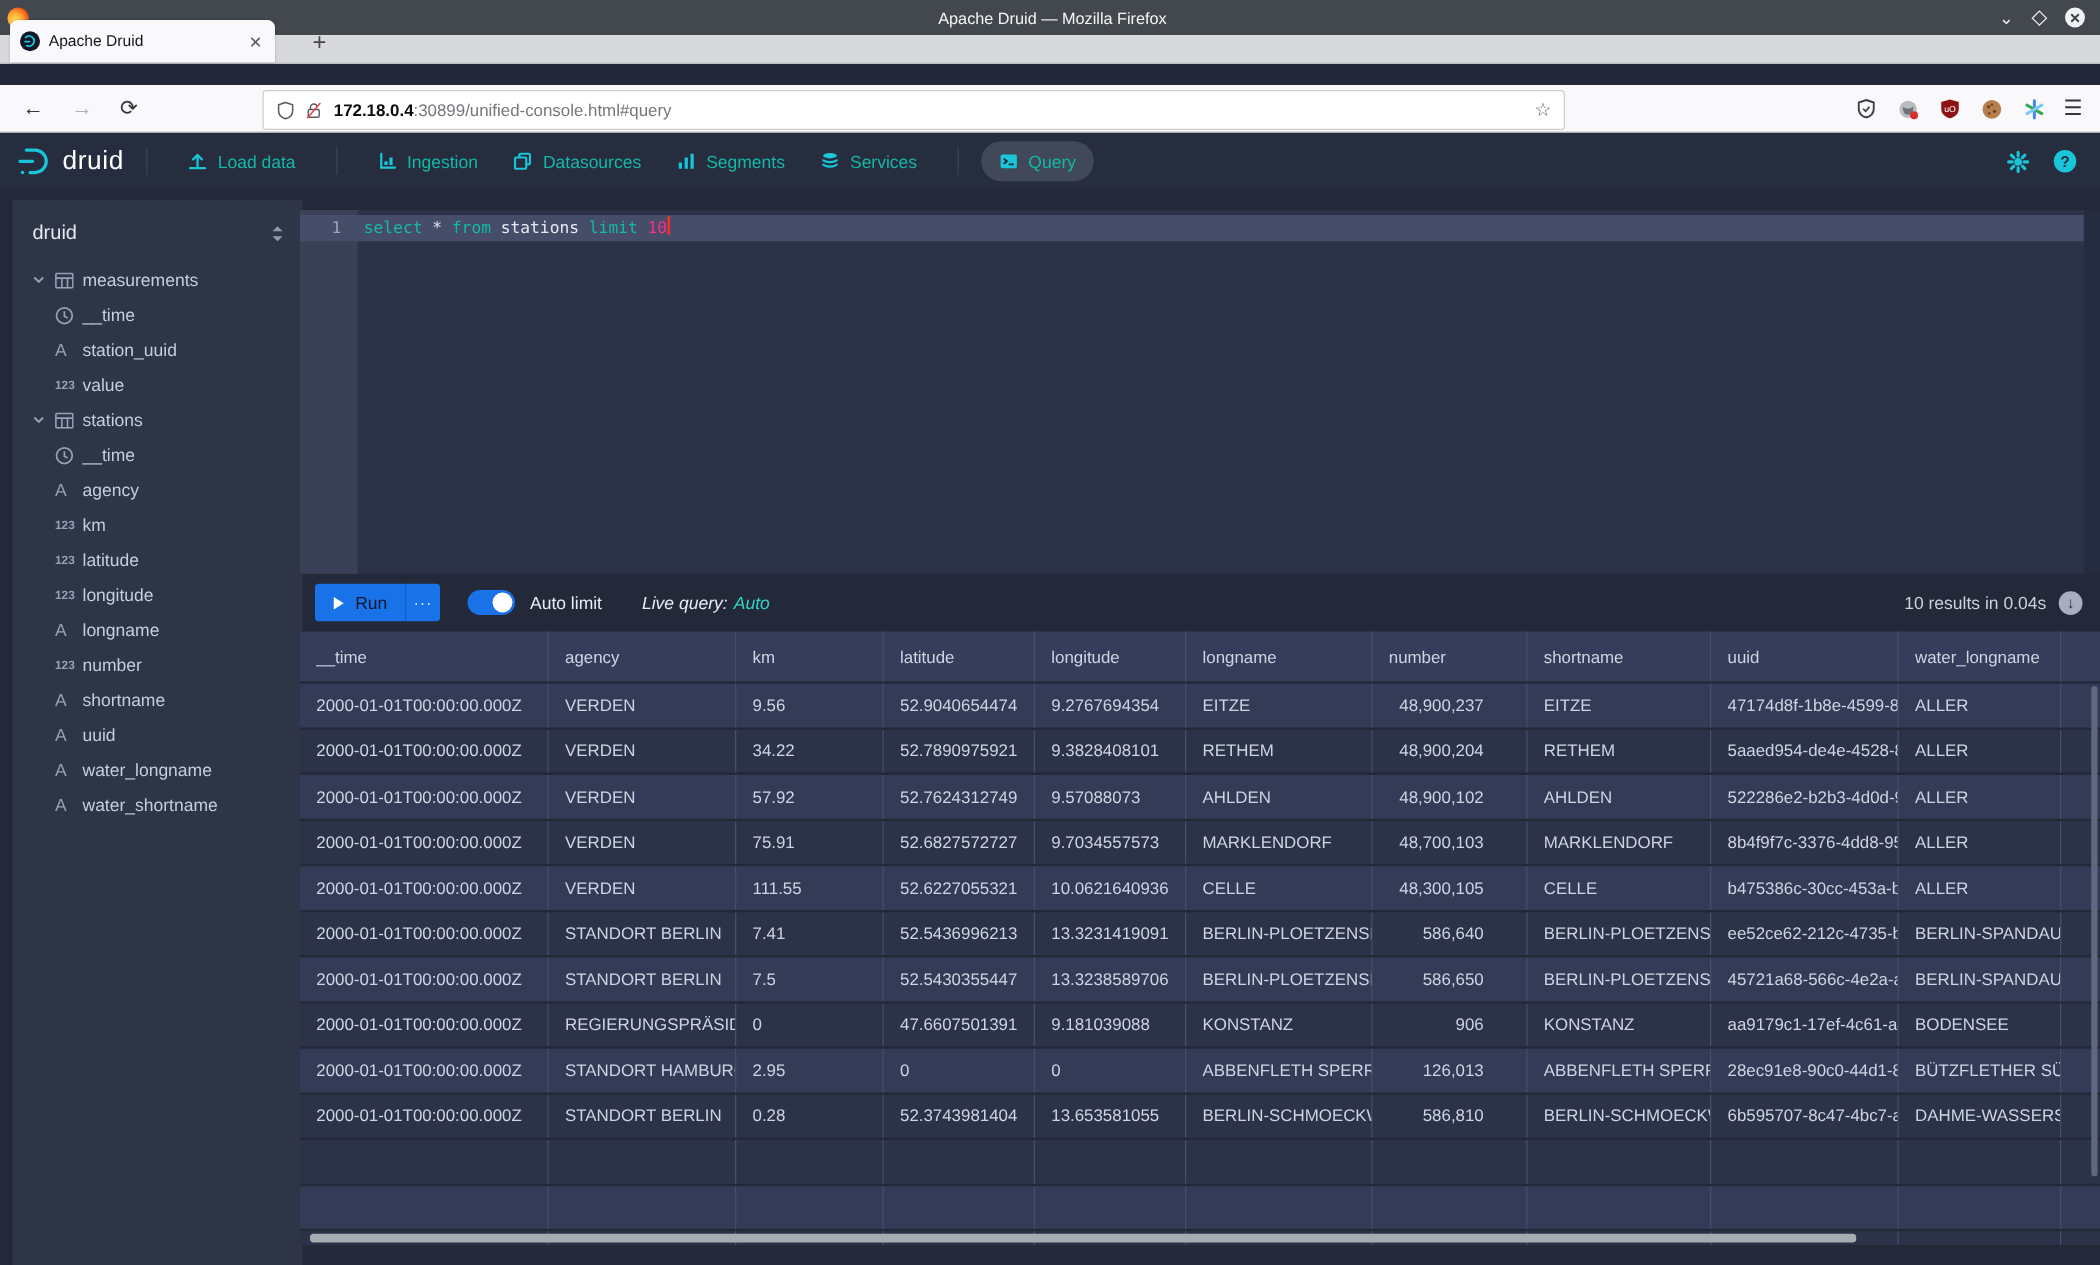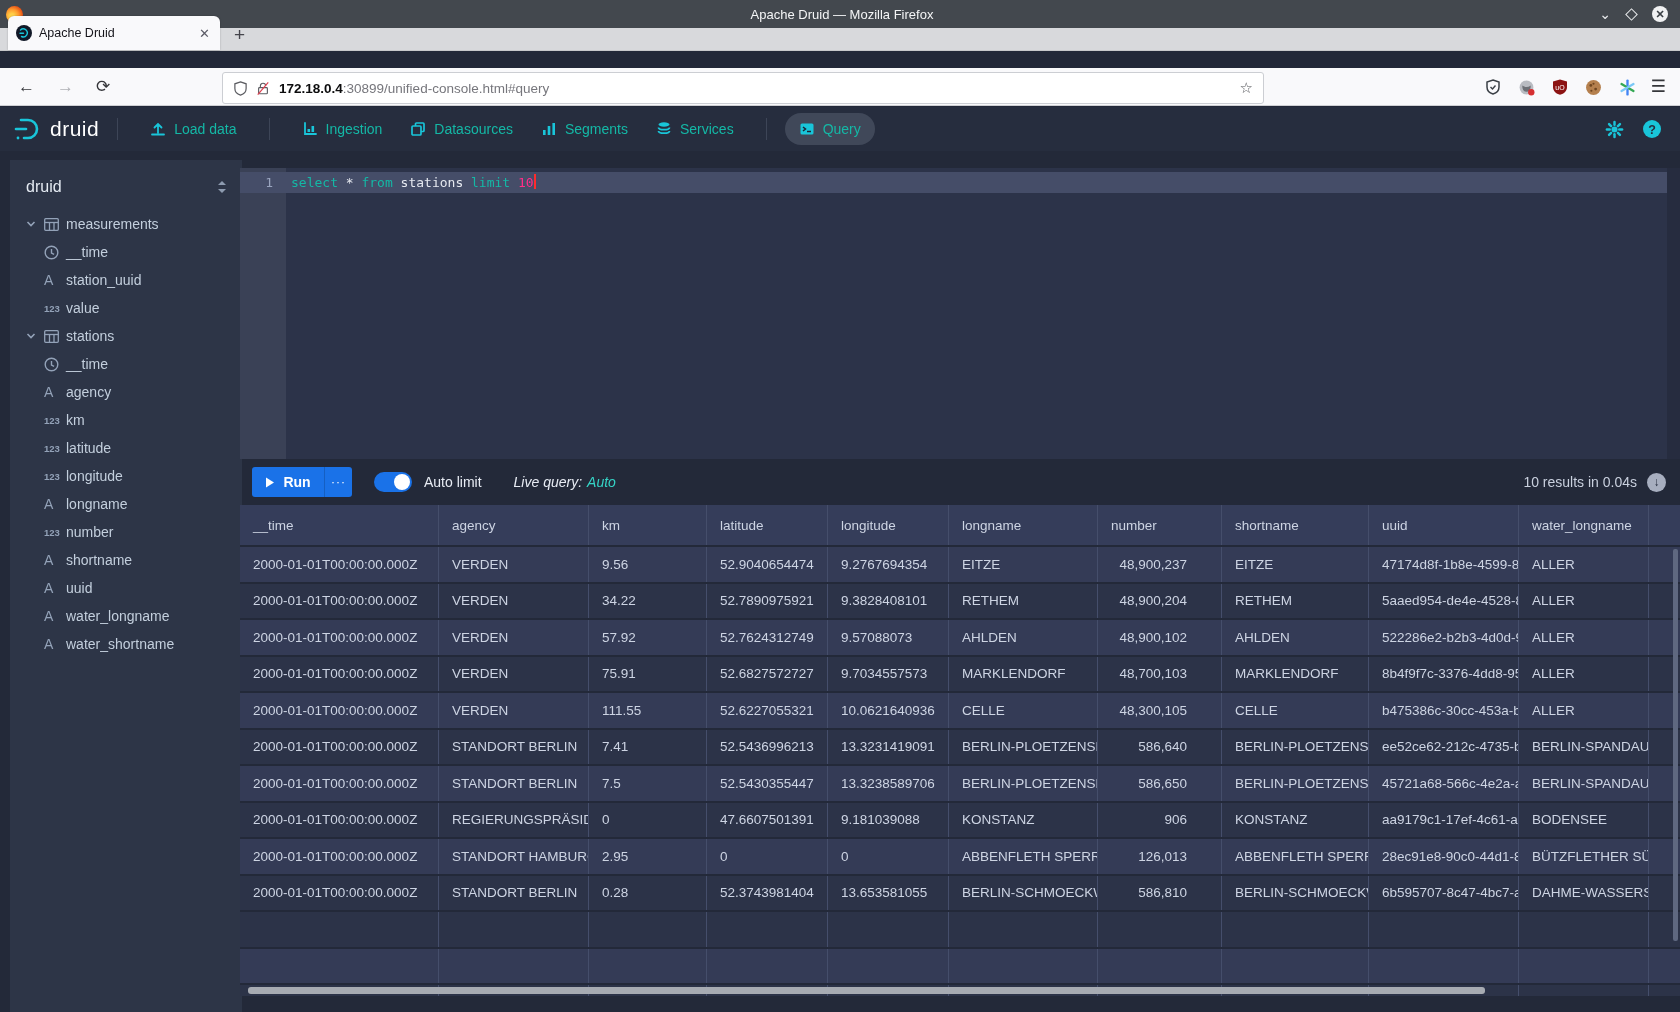--- a/index.html
+++ b/index.html
@@ -12,33 +12,33 @@
   .ff-logo { width:17px; height:17px; border-radius:50%; margin-left:6px;
              background:radial-gradient(circle at 35% 60%, #ffd24a 15%, #ff9a2e 45%, #e2420f 80%); position:relative; }
   .win-title { position:absolute; left:4px; right:0; text-align:center; color:#f4f5f6; }
   .win-controls { margin-left:auto; display:flex; align-items:center; gap:16px; padding-right:12px; z-index:2; }
   .wc-min { color:#e8eaec; font-size:14px; line-height:10px; }
   .wc-max { width:9px; height:9px; border:1.5px solid #e8eaec; transform:rotate(45deg); }
   .wc-close { width:16px; height:16px; border-radius:50%; background:#f0f1f2; color:#3a3f45;
               font-size:11px; display:flex; align-items:center; justify-content:center; font-weight:bold; }
 
   .tabbar { position:absolute; top:28px; left:0; width:1680px; height:23px; background:#d8d9dc;
-            border-bottom:1px solid #c6c7ca; display:flex; align-items:flex-end; }
+            border-bottom:1px solid #c6c7ca; display:flex; align-items:flex-end;gap:16px; }
   .tab { width:212px; height:34px; background:#f9f9fb; border-radius:6px 6px 0 0; margin-left:8px;
          display:flex; align-items:center; padding:0 8px; font-size:12.5px; color:#15141a; box-shadow:0 0 2px rgba(0,0,0,.25); }
   .tab-favicon { width:16px; height:16px; border-radius:50%; background:#111827; display:flex; align-items:center; justify-content:center; margin-right:7px; flex:0 0 16px; }
   .tab-title { flex:1; overflow:hidden; white-space:nowrap; }
   .tab-close { color:#5b5b66; font-size:13px; padding:0 2px; }
   .newtab-btn { font-size:19px; color:#45454c; margin-left:14px; margin-bottom:7px; line-height:16px; }
 
   .toolbar { position:absolute; top:68px; left:0; width:1680px; height:38px; background:#f9f9fb;
              border-bottom:1px solid #cfd0d4; display:flex; align-items:center; }
   .nav-arrow { font-size:17px; color:#35363a; margin-left:18px; }
   .nav-arrow.disabled { color:#b0b1b6; }
-  .urlbar { position:absolute; left:222px; top:4px; width:1042px; height:32px; background:#ffffff;
+  .urlbar { position:absolute; left:210px; top:4px; width:1042px; height:32px; background:#ffffff;
             border:1px solid #ccced3; border-radius:3px; display:flex; align-items:center; padding:0 10px; }
   .urlbar svg { flex:0 0 auto; }
   .url-text { font-size:13.5px; margin-left:9px; color:#0c0c0d; flex:1; white-space:nowrap; overflow:hidden; }
   .url-text .url-rest { color:#76767c; }
   .url-star { color:#55565b; font-size:15px; }
   .ext-icons { position:absolute; right:44px; top:0; height:38px; display:flex; align-items:center; gap:17px; }
   .hamburger { position:absolute; right:14px; top:8px; font-size:17px; color:#35363a; letter-spacing:0; }
 
   
   .druid-header { position:absolute; top:107px; left:0; width:1680px; height:44px; background:#262d3e;
@@ -75,22 +75,22 @@
                font-family:"DejaVu Sans Mono", monospace; font-size:13px; white-space:pre; }
   .tok-kw { color:#14b8a6; }
   .tok-plain { color:#e6e9f0; }
   .tok-num { color:#ff2e88; }
   .cursor { display:inline-block; width:2px; height:15px; background:#ff2b2b; vertical-align:-2px; }
   .editor-scrolltrack { position:absolute; right:0; top:0; width:13px; height:100%; background:#262c3f; }
 
   
   .runbar { position:absolute; left:240px; top:308px; width:1440px; height:46px; display:flex; align-items:center; }
   .run-group { display:flex; margin-left:12px; }
-  .btn-run { background:#1a72e8; color:#ffffff; border:none; height:30px; width:72px; border-radius:3px 0 0 3px;
-             font-size:14px; display:flex; align-items:center; justify-content:center; gap:8px;font-weight:bold; }
+  .btn-run { background:#1a72e8; color:#0f172a; border:none; height:30px; width:72px; border-radius:3px 0 0 3px;
+             font-size:14px; display:flex; align-items:center; justify-content:center; gap:8px; }
   .btn-more { background:#1a72e8; color:#fff; border:none; border-left:1px solid #155fc2; height:30px; width:28px;
               border-radius:0 3px 3px 0; font-size:12px; letter-spacing:1px; }
   .toggle { width:38px; height:20px; border-radius:10px; background:#1a72e8; position:relative; margin-left:22px; }
   .toggle .knob { position:absolute; right:2px; top:2px; width:16px; height:16px; border-radius:50%; background:#fff; }
   .runbar-label { color:#e8ecf4; font-size:14px; margin-left:12px; }
   .live-query { color:#e8ecf4; font-size:14px; margin-left:32px;font-style:italic; }
   .live-query .lq-val { color:#35d3c6; margin-left:5px; }
   .result-status { margin-left:auto; display:flex; align-items:center; gap:10px; padding-right:14px;
                    color:#c9d0de; font-size:14px; }
   .dl-icon { width:19px; height:19px; border-radius:50%; background:#a7aebf; color:#242b3c;

